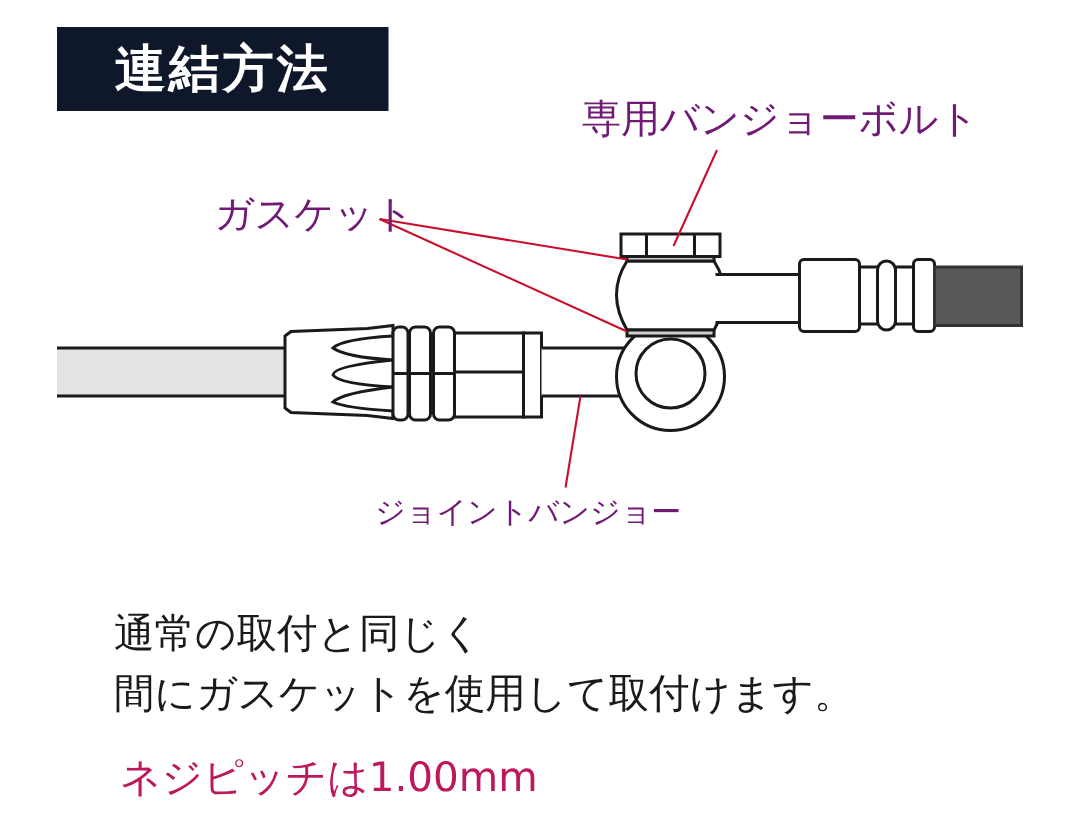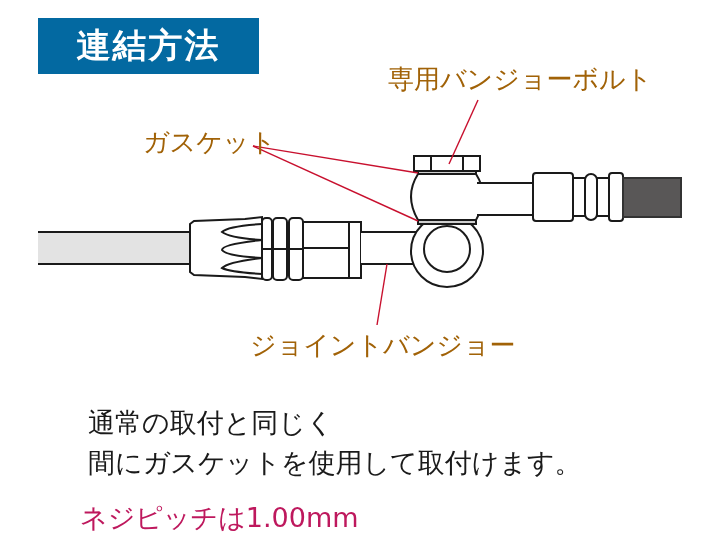--- a/index.html
+++ b/index.html
@@ -1,25 +1,25 @@
 <!DOCTYPE html>
 <html><head>
 <meta charset="utf-8">
 <style>
   html, body { margin: 0; padding: 0; background: #ffffff; }
   body { width: 720px; height: 554px; position: relative; overflow: hidden;
          font-family: "DejaVu Sans", "Liberation Sans", sans-serif; color: #111; }
   .title-box { position: absolute; left: 38px; top: 18px; width: 221px; height: 56px;
-               background: #0369a1; display: flex; align-items: center; justify-content: center; }
+               background: #0f172a; display: flex; align-items: center; justify-content: center; }
   .title-box span { color: #ffffff; font-size: 34px; font-weight: bold; letter-spacing: 2px; }
-  .label { position: absolute; white-space: nowrap; color: #a16207; }
+  .label { position: absolute; white-space: nowrap; color: #701a75; }
   .lbl-bolt { left: 388px; top: 62px; font-size: 26px; }
   .lbl-gasket { left: 103px; top: 125px; font-size: 26px; margin-left: 40px; }
-  .lbl-joint { left: 250px; top: 328px; font-size: 26px; }
-  .desc { position: absolute; left: 88px; top: 403px; font-size: 27px; line-height: 40px; color: #1a1a1a; }
+  .lbl-joint { left: 250px; top: 328px; font-size: 20px; }
+  .desc { position: absolute; left: 76px; top: 403px; font-size: 27px; line-height: 40px; color: #1a1a1a; }
   .note { position: absolute; left: 80px; top: 500px; font-size: 27px; color: #be185d; }
   svg.diagram { position: absolute; left: 0; top: 0; }
 </style>
 </head>
 <body>
 
 <div class="title-box">
   <span>連結方法</span>
 </div>
 

